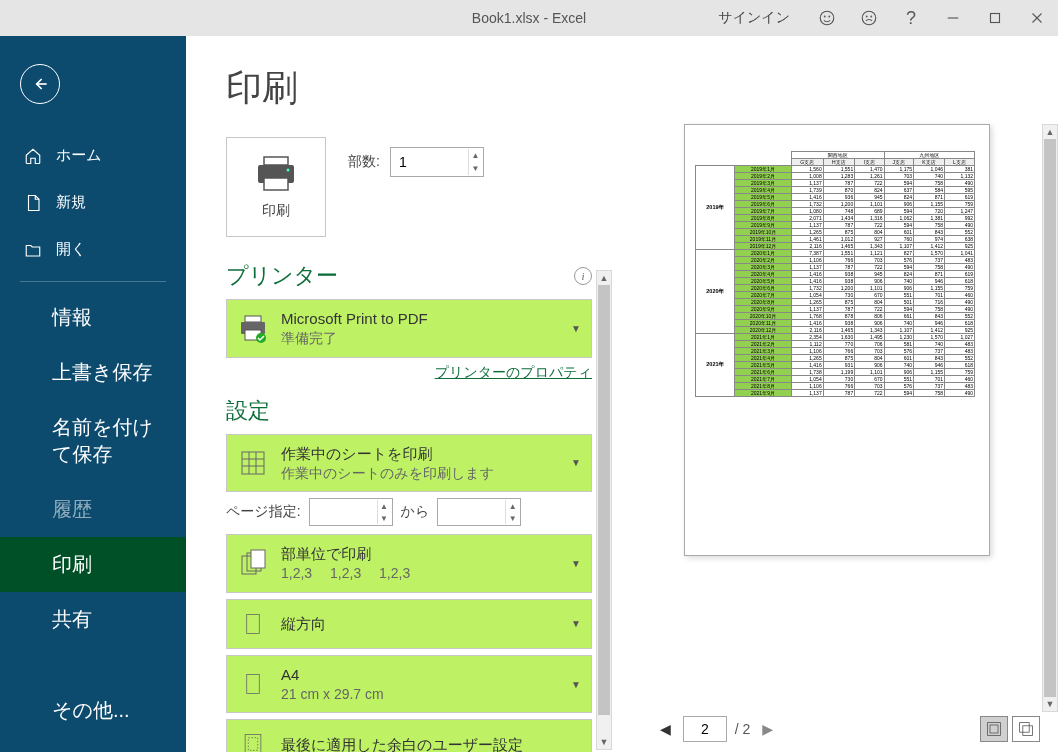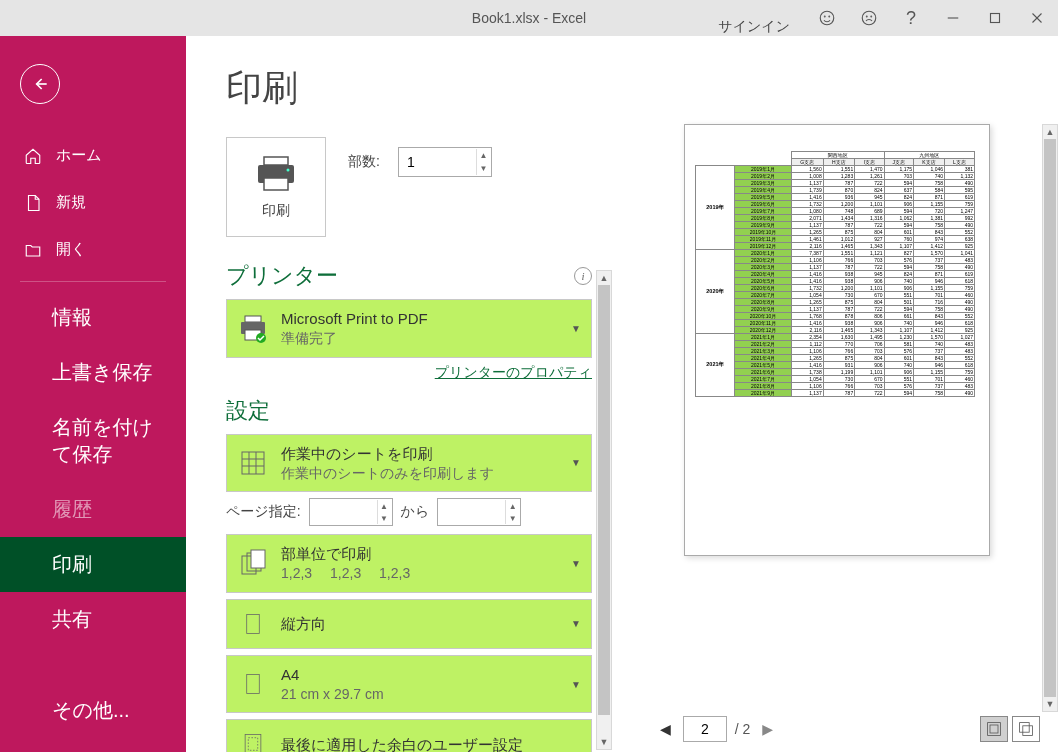--- a/index.html
+++ b/index.html
@@ -1,39 +1,39 @@
 <!DOCTYPE html>
 <html><head>
 <meta charset="utf-8">
 <style>
 * { box-sizing: border-box; margin: 0; padding: 0; }
 body { font-family: "Yu Gothic UI", "Meiryo", sans-serif; font-size: 14px; background: #fff; width: 1058px; height: 752px; overflow: hidden; position: relative; }
 .titlebar { height: 36px; display: flex; align-items: center; justify-content: center; position: relative; background: #e5e5e5; }
 .titlebar .title { color: #555; font-size: 14px; }
-.titlebar .right-controls { position: absolute; right: 0; top: 0; display: flex; align-items: flex-end; height: 36px; }
+.titlebar .right-controls { position: absolute; right: 0; top: 0; display: flex; align-items: center; height: 36px; }
 .titlebar .signin { color: #444; margin-right: 16px; font-size: 14px; cursor: pointer; }
 .titlebar .icon-btn { width: 42px; height: 36px; display: flex; align-items: center; justify-content: center; color: #555; cursor: pointer; }
 .titlebar .icon-btn svg { width: 18px; height: 18px; }
 .main { display: flex; height: 716px; }
-.sidebar { width: 186px; background: #be185d; color: #fff; display: flex; flex-direction: column; padding-top: 28px; }
+.sidebar { width: 186px; background: #0c4a6e; color: #fff; display: flex; flex-direction: column; padding-top: 28px; }
 .sidebar .back { width: 40px; height: 40px; border: 1.5px solid #fff; border-radius: 50%; margin-left: 20px; margin-bottom: 28px; display: flex; align-items: center; justify-content: center; cursor: pointer; }
 .sidebar .back svg { width: 20px; height: 20px; fill: #fff; }
 .sidebar .item { padding: 14px 20px 14px 24px; display: flex; align-items: center; gap: 14px; cursor: pointer; font-size: 15px; }
 .sidebar .item.secondary { padding-left: 52px; font-size: 20px; }
 .sidebar .item.active { background: #005027; }
 .sidebar .item.disabled { opacity: 0.55; }
 .sidebar .divider { height: 1px; background: rgba(255,255,255,0.25); margin: 8px 20px; }
 .sidebar .item svg { width: 18px; height: 18px; fill: none; stroke: #fff; stroke-width: 1.5; }
 .content { flex: 1; display: flex; overflow: hidden; }
 .settings-pane { width: 430px; padding: 28px 24px 0 40px; position: relative; overflow: hidden; }
 .settings-pane h1 { font-size: 36px; font-weight: 300; color: #444; margin-bottom: 24px; }
 .print-row { display: flex; gap: 22px; align-items: flex-start; margin-bottom: 24px; }
 .print-btn { width: 100px; height: 100px; border: 1px solid #c8c8c8; background: #fff; display: flex; flex-direction: column; align-items: center; justify-content: center; cursor: pointer; gap: 8px; color: #444; }
 .print-btn svg { width: 44px; height: 40px; }
-.copies-row { display: flex; align-items: center; gap: 18px; margin-top: 10px; }
+.copies-row { display: flex; align-items: center; gap: 10px; margin-top: 10px; }
 .copies-row label { color: #444; }
 .spinner { width: 94px; height: 30px; border: 1px solid #aaa; display: flex; align-items: center; padding-left: 8px; position: relative; background: #fff; }
 .spinner .btns { position: absolute; right: 1px; top: 1px; bottom: 1px; width: 14px; display: flex; flex-direction: column; }
 .spinner .btns div { flex: 1; display: flex; align-items: center; justify-content: center; font-size: 8px; color: #666; border-left: 1px solid #ddd; cursor: pointer; }
 .section-head { color: #0e6e3a; font-size: 22px; font-weight: 400; margin-bottom: 8px; display: flex; align-items: center; }
 .info-icon { margin-left: auto; width: 18px; height: 18px; border: 1px solid #999; border-radius: 50%; display: flex; align-items: center; justify-content: center; font-size: 11px; color: #666; font-family: serif; font-style: italic; }
 .dropdown { border: 1px solid #c8c8c8; background: #bef264; display: flex; align-items: center; padding: 8px 10px; gap: 12px; margin-bottom: 6px; cursor: pointer; position: relative; }
 .dropdown .dd-icon { width: 32px; height: 32px; display: flex; align-items: center; justify-content: center; flex-shrink: 0; }
 .dropdown .dd-text { flex: 1; line-height: 1.4; }
 .dropdown .dd-text .main-text { color: #333; font-size: 15px; }

